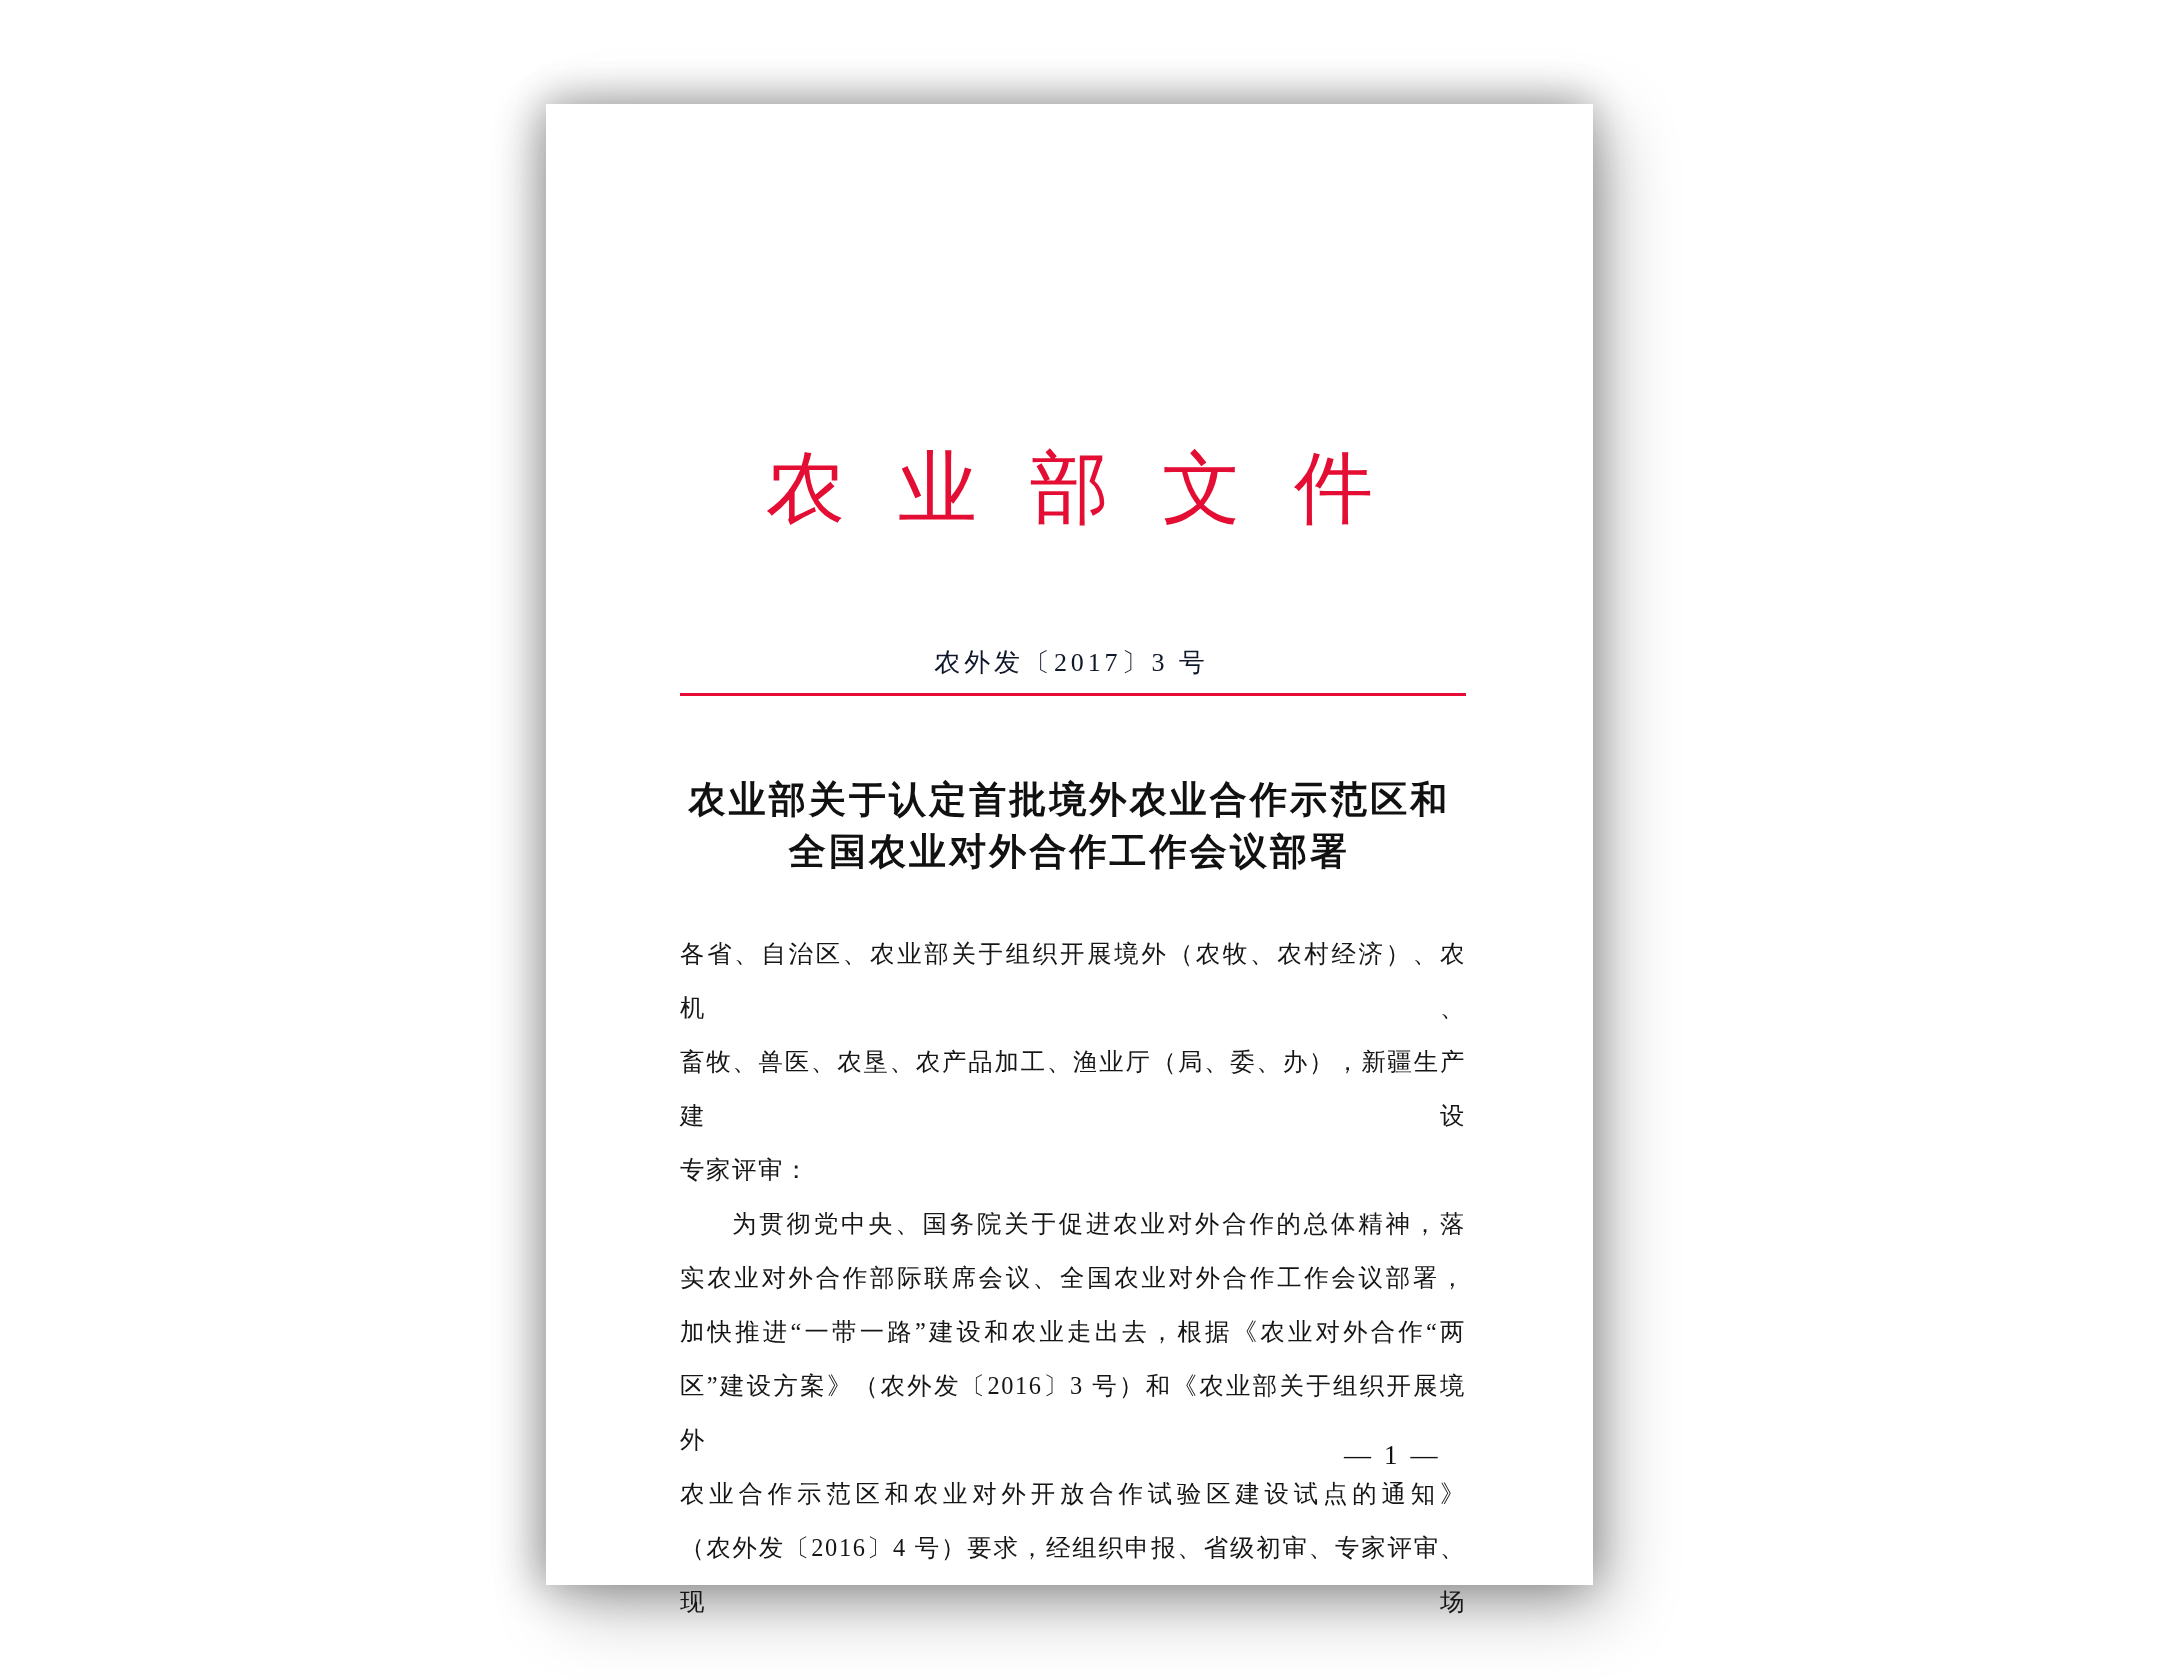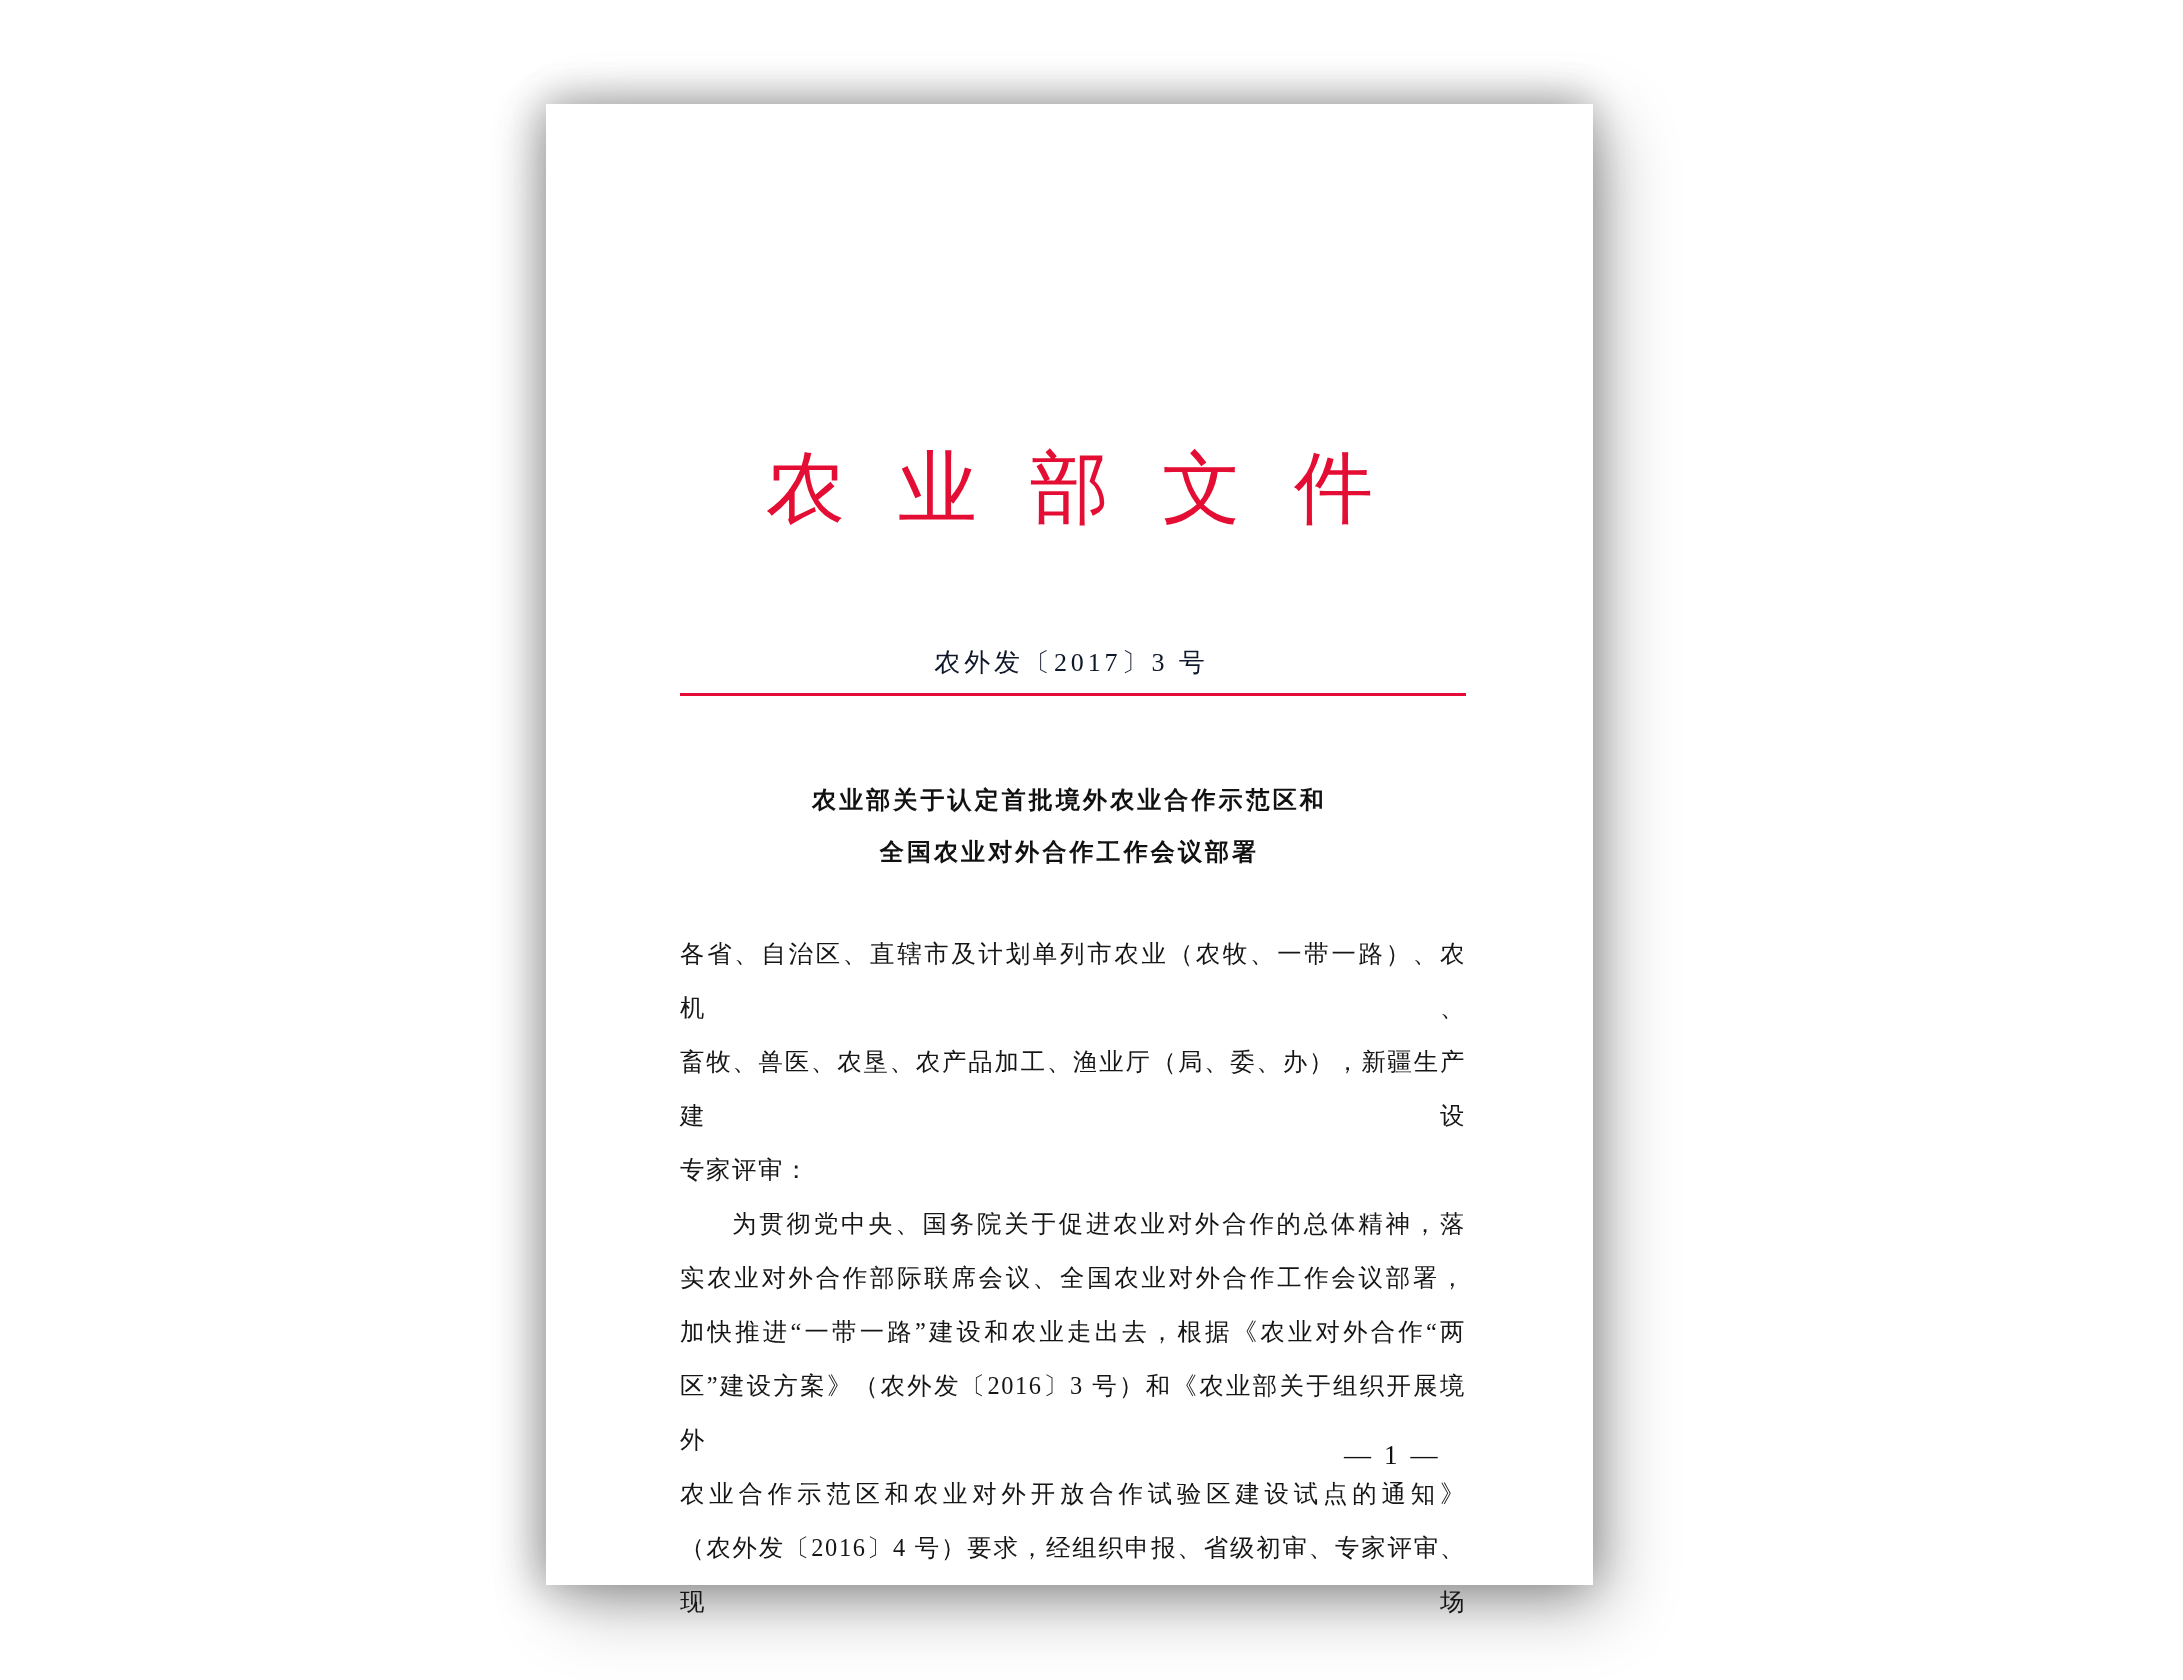--- a/index.html
+++ b/index.html
@@ -65,21 +65,21 @@
     width: 786px;
     height: 3.1px;
     background: #e60b37;
   }
   .notice-title {
     position: absolute;
     top: 670px;
     left: 0;
     width: 100%;
     text-align: center;
-    font-size: 24px;
+    font-size: 37px;
     line-height: 52px;
     letter-spacing: 3.1px;
     font-weight: 700;
     color: #111111;
   }
   .body-block {
     position: absolute;
     top: 823px;
     left: 134px;
     width: 786px;
@@ -122,21 +122,21 @@
     <div class="doc-number">农外发〔2017〕3 号</div>
 
     <div class="red-rule"></div>
 
     <div class="notice-title">
       <div>农业部关于认定首批境外农业合作示范区和</div>
       <div>全国农业对外合作工作会议部署</div>
     </div>
 
     <div class="body-block">
-      <div class="bl j">各省、自治区、直辖市及计划单列市农业（农牧、一带一路）、农机、</div>
+      <div class="bl j">各省、自治区、农业部关于组织开展境外（农牧、农村经济）、农机、</div>
       <div class="bl j">畜牧、兽医、农垦、农产品加工、渔业厅（局、委、办），新疆生产建设</div>
       <div class="bl">专家评审：</div>
       <div class="bl j indent">为贯彻党中央、国务院关于促进农业对外合作的总体精神，落</div>
       <div class="bl j">实农业对外合作部际联席会议、全国农业对外合作工作会议部署，</div>
       <div class="bl j">加快推进“一带一路”建设和农业走出去，根据《农业对外合作“两</div>
       <div class="bl j">区”建设方案》（农外发〔2016〕3 号）和《农业部关于组织开展境外</div>
       <div class="bl j">农业合作示范区和农业对外开放合作试验区建设试点的通知》</div>
       <div class="bl j">（农外发〔2016〕4 号）要求，经组织申报、省级初审、专家评审、现场</div>
     </div>
 

